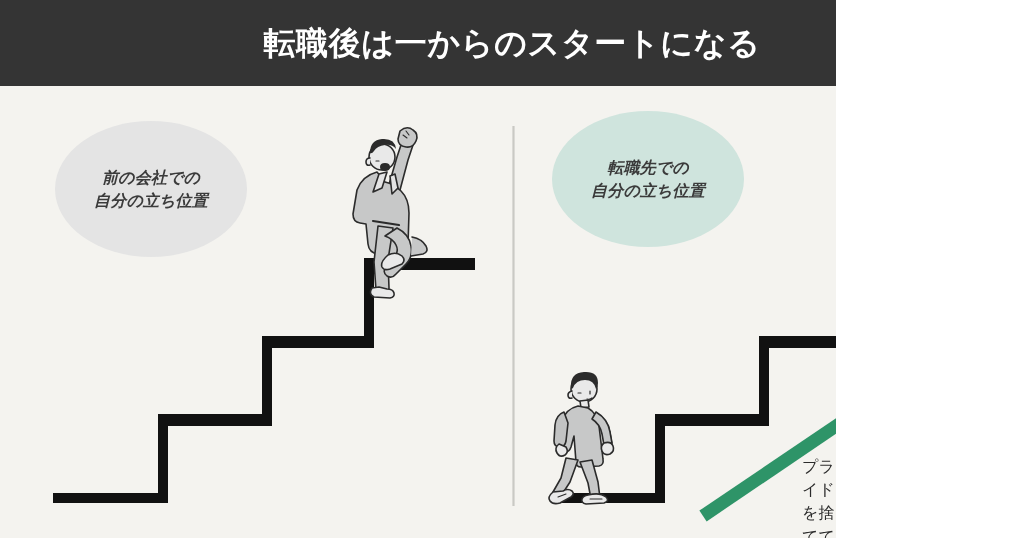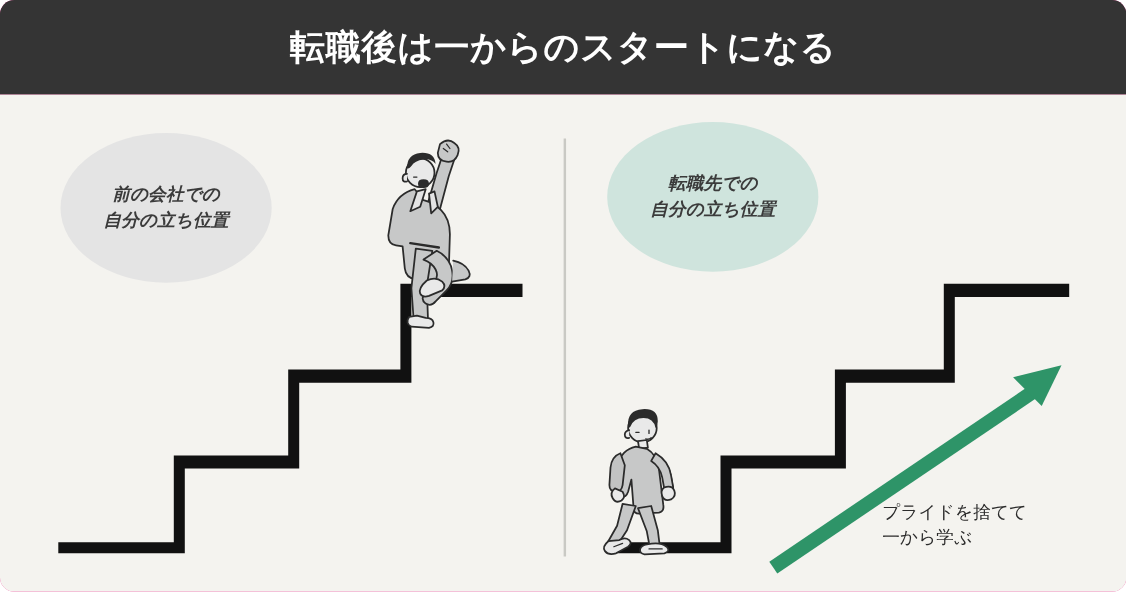--- a/index.html
+++ b/index.html
@@ -6,25 +6,24 @@
   html, body {
     margin: 0;
     padding: 0;
     background: #ffffff;
   }
   body {
     font-family: "Liberation Sans", "DejaVu Sans", sans-serif;
   }
   #infographic {
     position: relative;
-    width: 1024px;
+    width: 836px;
     height: 538px;
     overflow: hidden;
-    background: #ec4899;
-    border-radius: 13px;
+    background: #3b82f6;
   }
 
   
   .header-bar {
     position: absolute;
     left: 0;
     top: 0;
     width: 1024px;
     height: 86px;
     background: #343434;

